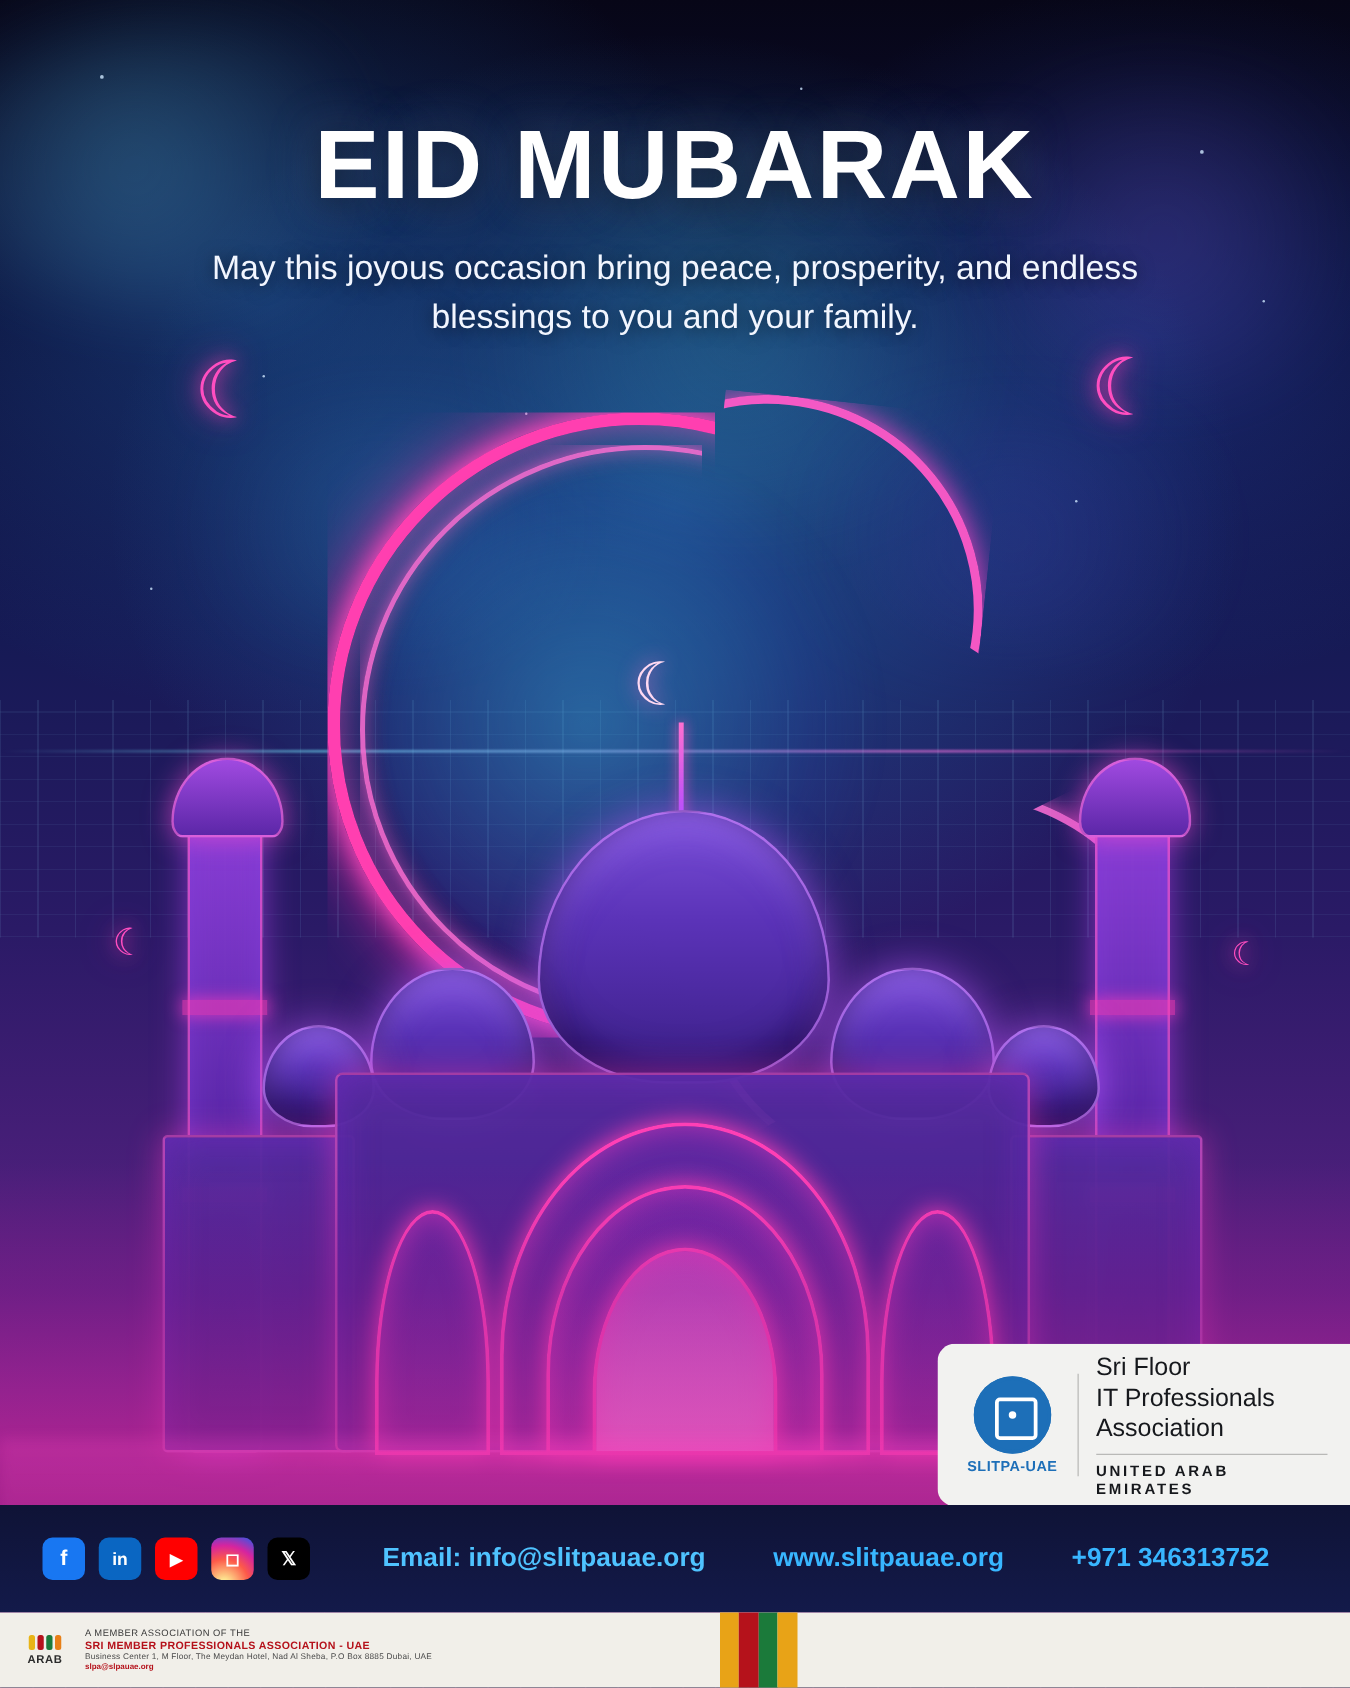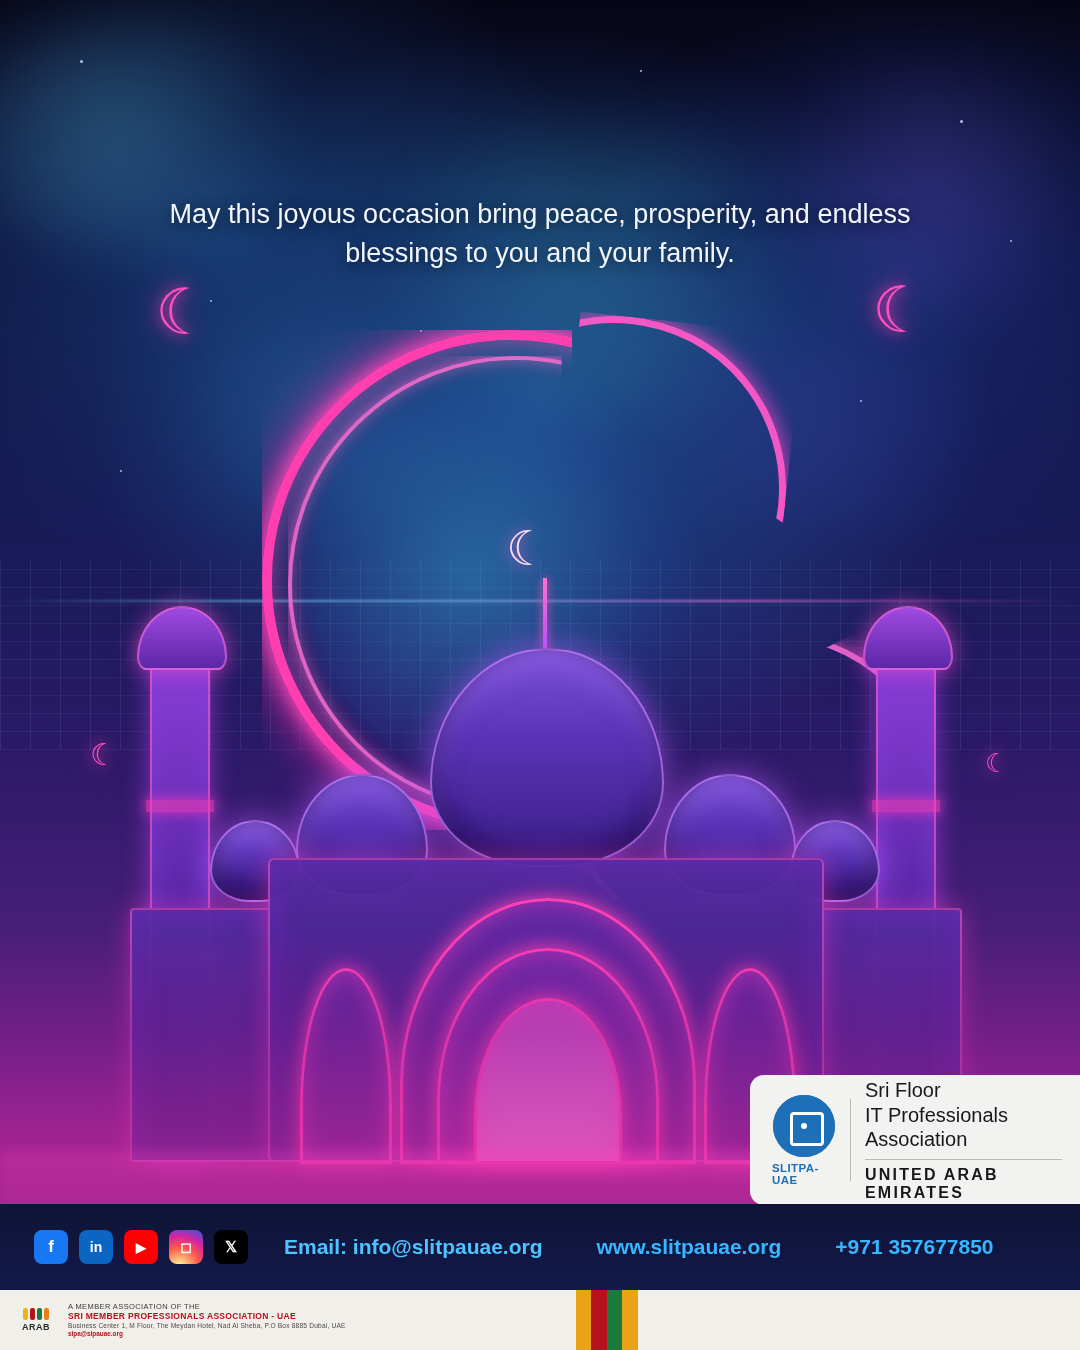--- a/index.html
+++ b/index.html
@@ -126,33 +126,33 @@
     background:#f2f2f0;border-radius:14px 0 0 14px;display:flex;align-items:center;gap:14px;padding:0 18px 0 22px;box-sizing:border-box;}
   .logo-mark{width:78px;display:flex;flex-direction:column;align-items:center;}
   .chip-circle{width:62px;height:62px;border-radius:50%;background:#1d6fb8;position:relative;
     box-shadow:inset 0 0 0 3px #1d6fb8;}
   .chip-circle:before{content:"";position:absolute;left:17px;top:17px;width:28px;height:28px;border:3px solid #fff;border-radius:4px;}
   .chip-circle:after{content:"";position:absolute;left:28px;top:28px;width:6px;height:6px;background:#fff;border-radius:50%;}
   .logo-sub{font-size:11.5px;font-weight:bold;color:#1d6fb8;letter-spacing:.4px;margin-top:5px;}
   .logo-divider{width:1px;height:82px;background:#b9b9b7;}
   .logo-text{display:flex;flex-direction:column;justify-content:center;}
   .logo-text .l{font-size:20px;color:#16181c;line-height:1.22;font-weight:500;}
-  .logo-uae{font-size:16px;letter-spacing:2.2px;color:#16181c;font-weight:bold;margin-top:7px;border-top:1px solid #b9b9b7;padding-top:6px;}
+  .logo-uae{font-size:12px;letter-spacing:2.2px;color:#16181c;font-weight:bold;margin-top:7px;border-top:1px solid #b9b9b7;padding-top:6px;}
 
   
   .contact-bar{position:absolute;left:0;right:0;bottom:60px;height:86px;
     background:linear-gradient(180deg,#0f1336 0%, #131a4a 100%);
     display:flex;align-items:center;padding:0 34px;box-sizing:border-box;gap:26px;}
   .social{display:flex;gap:11px;align-items:center;}
   .sicon{width:34px;height:34px;border-radius:8px;display:flex;align-items:center;justify-content:center;
     color:#fff;font-size:17px;font-weight:bold;}
   .sf{background:#1877f2;} .sl{background:#0a66c2;text-align:right;} .sy{background:#ff0000;}
   .si{background:radial-gradient(circle at 30% 110%, #fdf497 5%, #fd5949 45%, #d6249f 70%, #285aeb 100%);}
   .sx{background:#000;}
-  .cinfo{display:flex;align-items:center;gap:54px;margin-left:10px;}
+  .cinfo{display:flex;align-items:center;gap:54px;margin-left:32px;}
   .cinfo span{color:#38b6ff;font-size:21px;font-weight:bold;}
   .cinfo .email-label{color:#4fc3ff;}
 
   
   .footer{position:absolute;left:0;right:0;bottom:0;height:60px;background:#f1efe9;display:flex;align-items:center;}
   .f-left{display:flex;align-items:center;gap:10px;padding-left:14px;width:52%;}
   .f-logo{width:44px;height:40px;display:flex;flex-direction:column;align-items:center;justify-content:center;}
   .f-logo-top{display:flex;gap:2px;}
   .f-logo-top i{display:block;width:5px;height:12px;border-radius:2px;}
   .f-logo-name{font-size:9px;font-weight:bold;color:#2b2b2b;margin-top:2px;letter-spacing:.5px;}
@@ -180,20 +180,21 @@
 
   <div class="star" style="left:80px;top:60px;width:3px;height:3px;"></div>
   <div class="star" style="left:210px;top:300px;width:2px;height:2px;"></div>
   <div class="star" style="left:960px;top:120px;width:3px;height:3px;"></div>
   <div class="star" style="left:1010px;top:240px;width:2px;height:2px;"></div>
   <div class="star" style="left:640px;top:70px;width:2px;height:2px;"></div>
   <div class="star" style="left:420px;top:330px;width:2px;height:2px;"></div>
   <div class="star" style="left:860px;top:400px;width:2px;height:2px;"></div>
   <div class="star" style="left:120px;top:470px;width:2px;height:2px;"></div>
 
+  <div class="headline">EID MUBARAK</div>
   <div class="subline">May this joyous occasion bring peace, prosperity, and endless blessings to you and your family.</div>
 
   <div class="mid-grid"></div>
   <div class="horizon-line"></div>
 
   <div class="crescent-wrap">
     <div class="cres-inner-glow"></div>
     <div class="cres"></div>
     <div class="cres2"></div>
     <div class="cres-tail"></div>
@@ -258,21 +259,21 @@
     <div class="social">
       <div class="sicon sf">f</div>
       <div class="sicon sl" style="font-size:14px;">in</div>
       <div class="sicon sy" style="font-size:13px;">▶</div>
       <div class="sicon si" style="font-size:14px;">◻</div>
       <div class="sicon sx" style="font-size:15px;">𝕏</div>
     </div>
     <div class="cinfo">
       <span class="email-label">Email: info@slitpauae.org</span>
       <span>www.slitpauae.org</span>
-      <span>+971 357677850</span>
+      <span>+971 346313752</span>
     </div>
   </div>
 
   <div class="footer">
     <div class="f-left">
       <div class="f-logo">
         <div class="f-logo-top">
           <i style="background:#e8b417;"></i>
             <i style="background:#b5121b;"></i>
             <i style="background:#1b7a3a;"></i>

